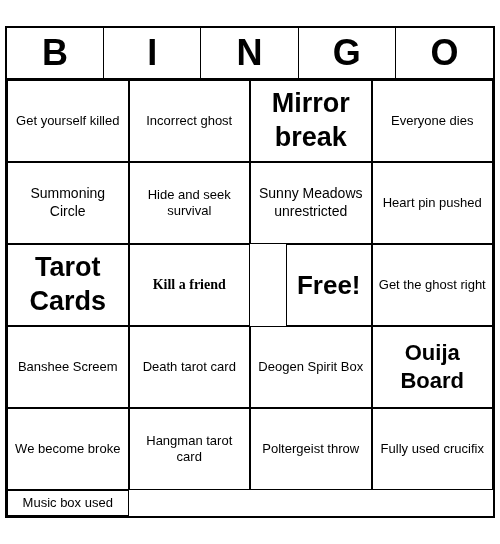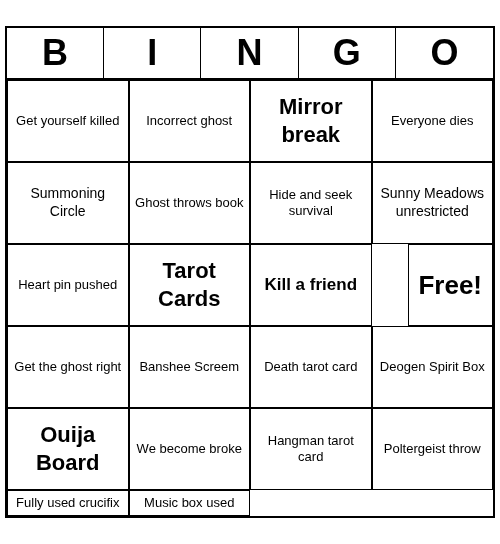--- a/index.html
+++ b/index.html
@@ -55,27 +55,28 @@
       align-items: center;
       justify-content: center;
       text-align: center;
       padding: 4px;
       font-size: 13px;
       line-height: 1.25;
       position: relative;
     }
 
     .bingo-cell.large-text {
-      font-size: 22px;
+      font-size: 27px;
       font-weight: bold;
     }
 
     .bingo-cell.medium-text {
-      font-size: 17px;
+      font-size: 14px;
       font-weight: bold;
+      font-family: Liberation Serif, serif;
     }
 
     .bingo-cell.small-text {
       font-size: 14px;
     }
 
     .bingo-cell.free-cell {
       font-size: 26px;
       font-weight: bold;
       margin-left: 36px;
@@ -96,21 +97,20 @@
       <div class="bingo-letter">N</div>
       <div class="bingo-letter">G</div>
       <div class="bingo-letter">O</div>
     </div>
   <div class="bingo-grid">
   <div class="bingo-cell">Get yourself killed</div>
       <div class="bingo-cell">Incorrect ghost</div>
       <div class="bingo-cell large-text">Mirror break</div>
       <div class="bingo-cell">Everyone dies</div>
       <div class="bingo-cell small-text">Summoning Circle</div>
-      <div class="bingo-cell">Ghost throws book</div>
       <div class="bingo-cell">Hide and seek survival</div>
       <div class="bingo-cell small-text">Sunny Meadows unrestricted</div>
       <div class="bingo-cell">Heart pin pushed</div>
       <div class="bingo-cell large-text">Tarot Cards</div>
       <div class="bingo-cell medium-text">Kill a friend</div>
       <div class="bingo-cell free-cell">Free!</div>
       <div class="bingo-cell">Get the ghost right</div>
       <div class="bingo-cell">Banshee Screem</div>
       <div class="bingo-cell">Death tarot card</div>
       <div class="bingo-cell">Deogen Spirit Box</div>

